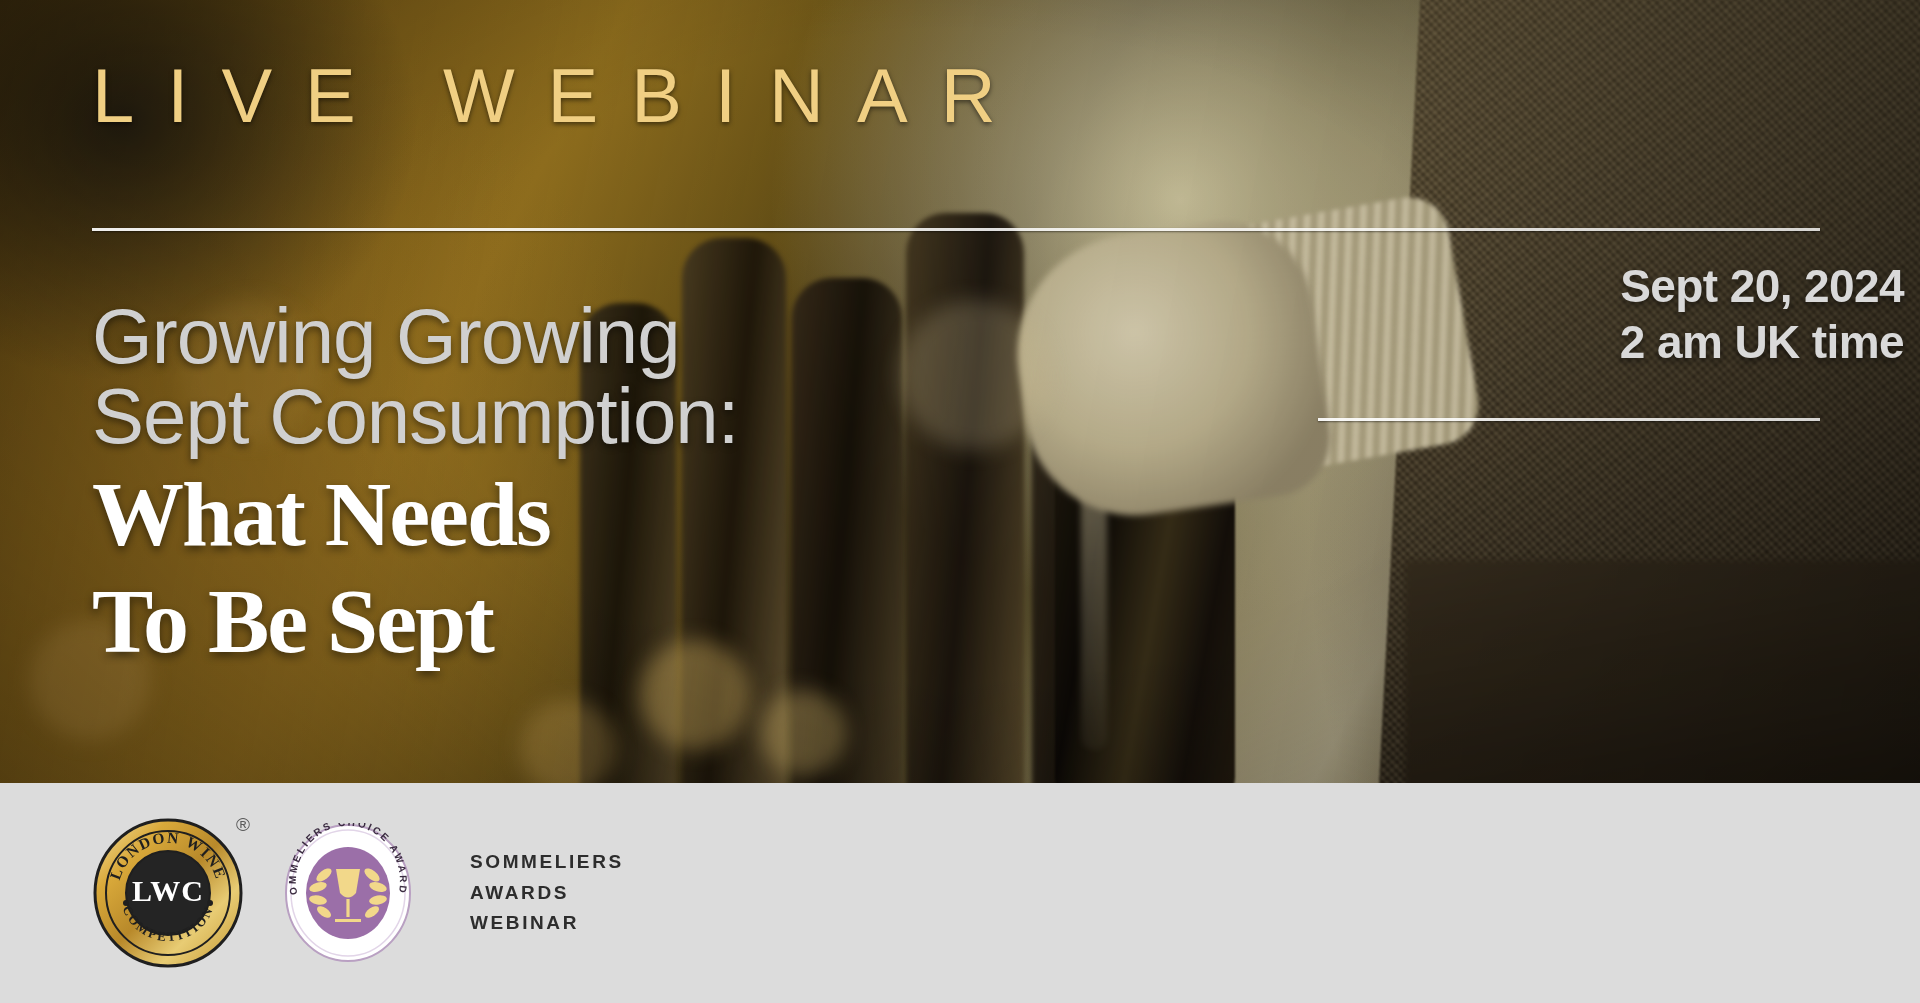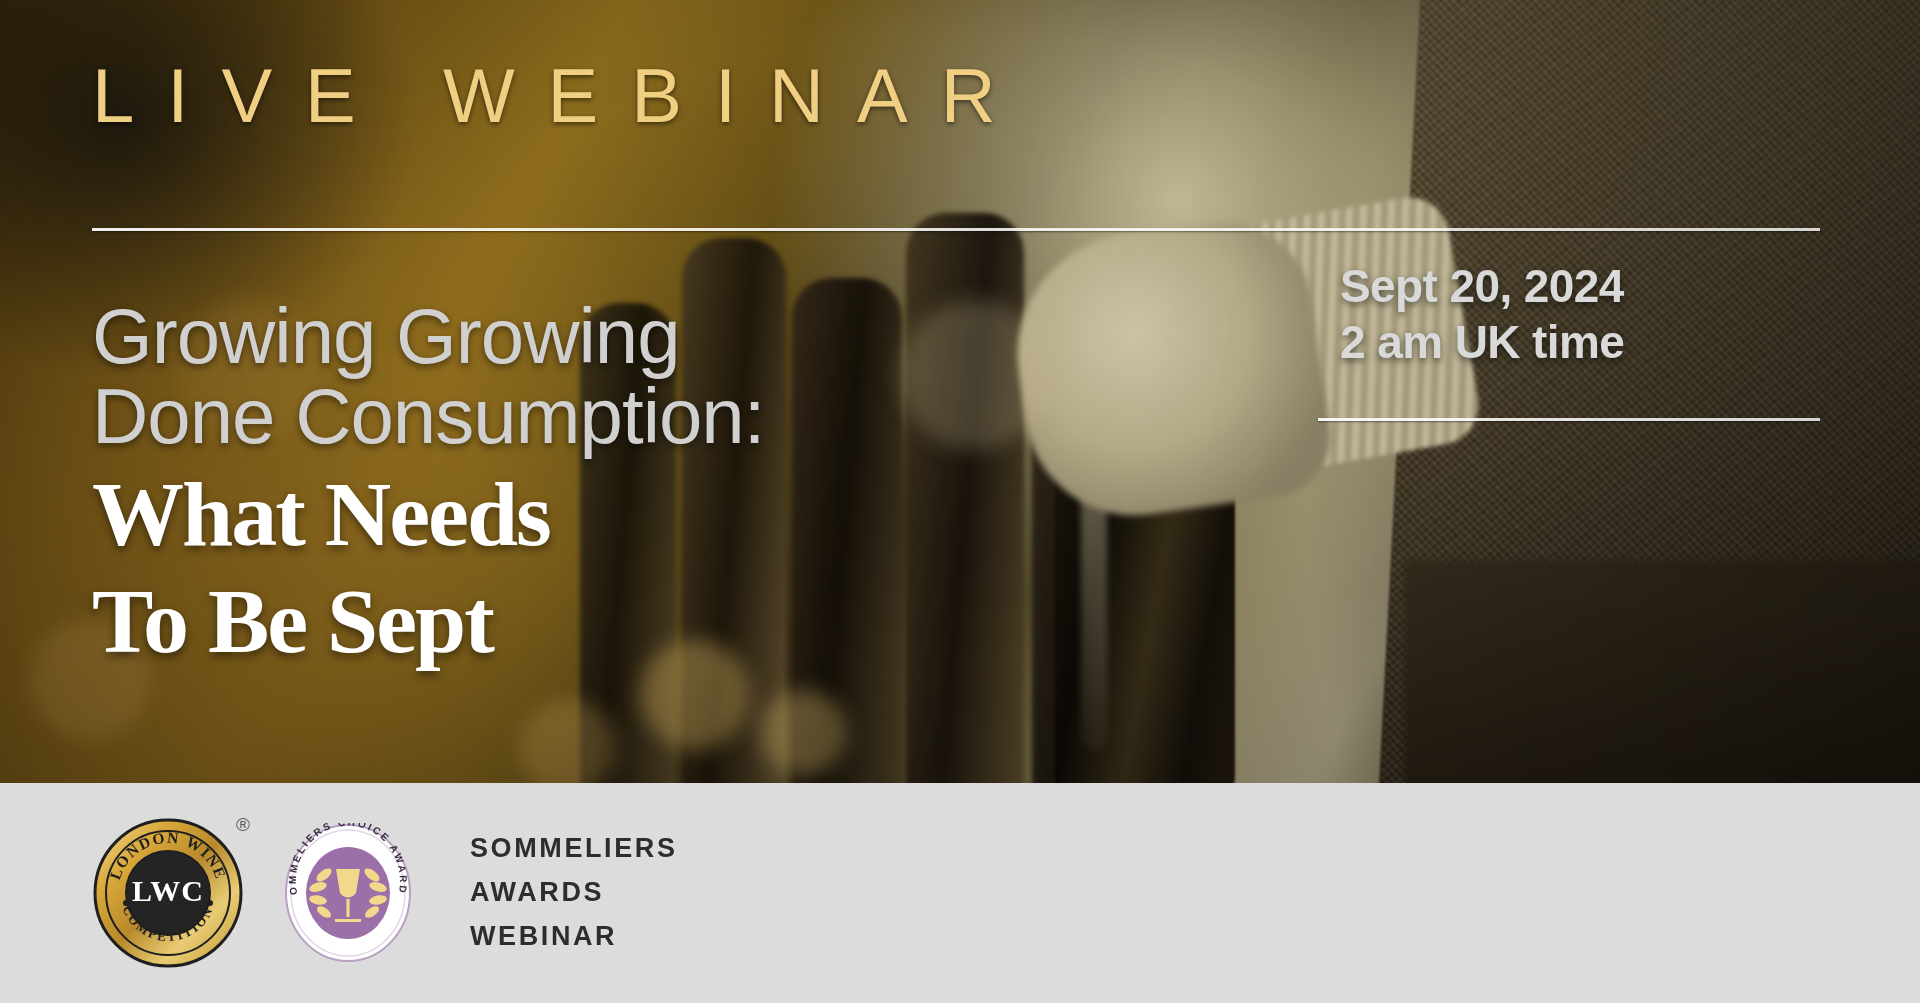--- a/index.html
+++ b/index.html
@@ -187,23 +187,23 @@
     line-height:1.08;
     letter-spacing:-2px;
     color:#ffffff;
     text-shadow:0 4px 9px rgba(0,0,0,.48);
     margin-top:8px;
     font-family:Liberation Serif, serif;
   }
 
   .datetime {
     position:absolute;
-    left:1340px; top:258px;
+    left:1384px; top:258px;
     width:520px;
-    text-align:left;
+    text-align:right;
   }
   .dt-line {
     display:block;
     font-size:46px;
     font-weight:700;
     line-height:1.22;
     letter-spacing:-.6px;
     color:#d9d9d9;
     text-shadow:0 3px 7px rgba(0,0,0,.52);
     white-space:nowrap;
@@ -236,21 +236,21 @@
 
   
   .sca { position:relative; width:128px; height:140px; }
 
   .sca-text {
     margin-left:18px;
     color:#2d2d2d;
   }
   .sca-text span {
     display:block;
-    font-size:27px;
+    font-size:19px;
     font-weight:700;
     letter-spacing:2.6px;
     line-height:1.62;
     white-space:nowrap;
   }
 </style>
 </head>
 <body>
 
 <div class="banner">
@@ -283,21 +283,21 @@
     <div class="photo-wash"></div>
     <div class="photo-vignette"></div>
   </div>
 
   <div class="kicker">LIVE WEBINAR</div>
 
   <div class="rule rule-top"></div>
 
   <div class="headline">
     <span class="hl-light">Growing Growing</span>
-    <span class="hl-light">Done Consumption:</span>
+    <span class="hl-light">Sept Consumption:</span>
     <span class="hl-bold">What Needs</span>
     <span class="hl-bold">To Be Sept</span>
   </div>
 
   <div class="datetime">
     <span class="dt-line">Sept 20, 2024</span>
     <span class="dt-line">2 am UK time</span>
   </div>
 
   <div class="rule rule-date"></div>

